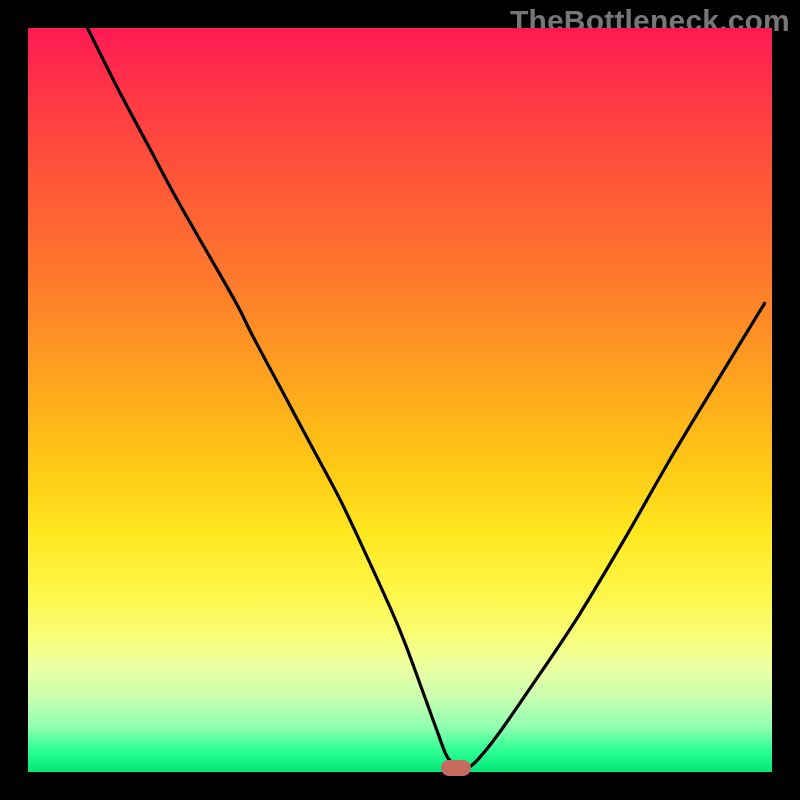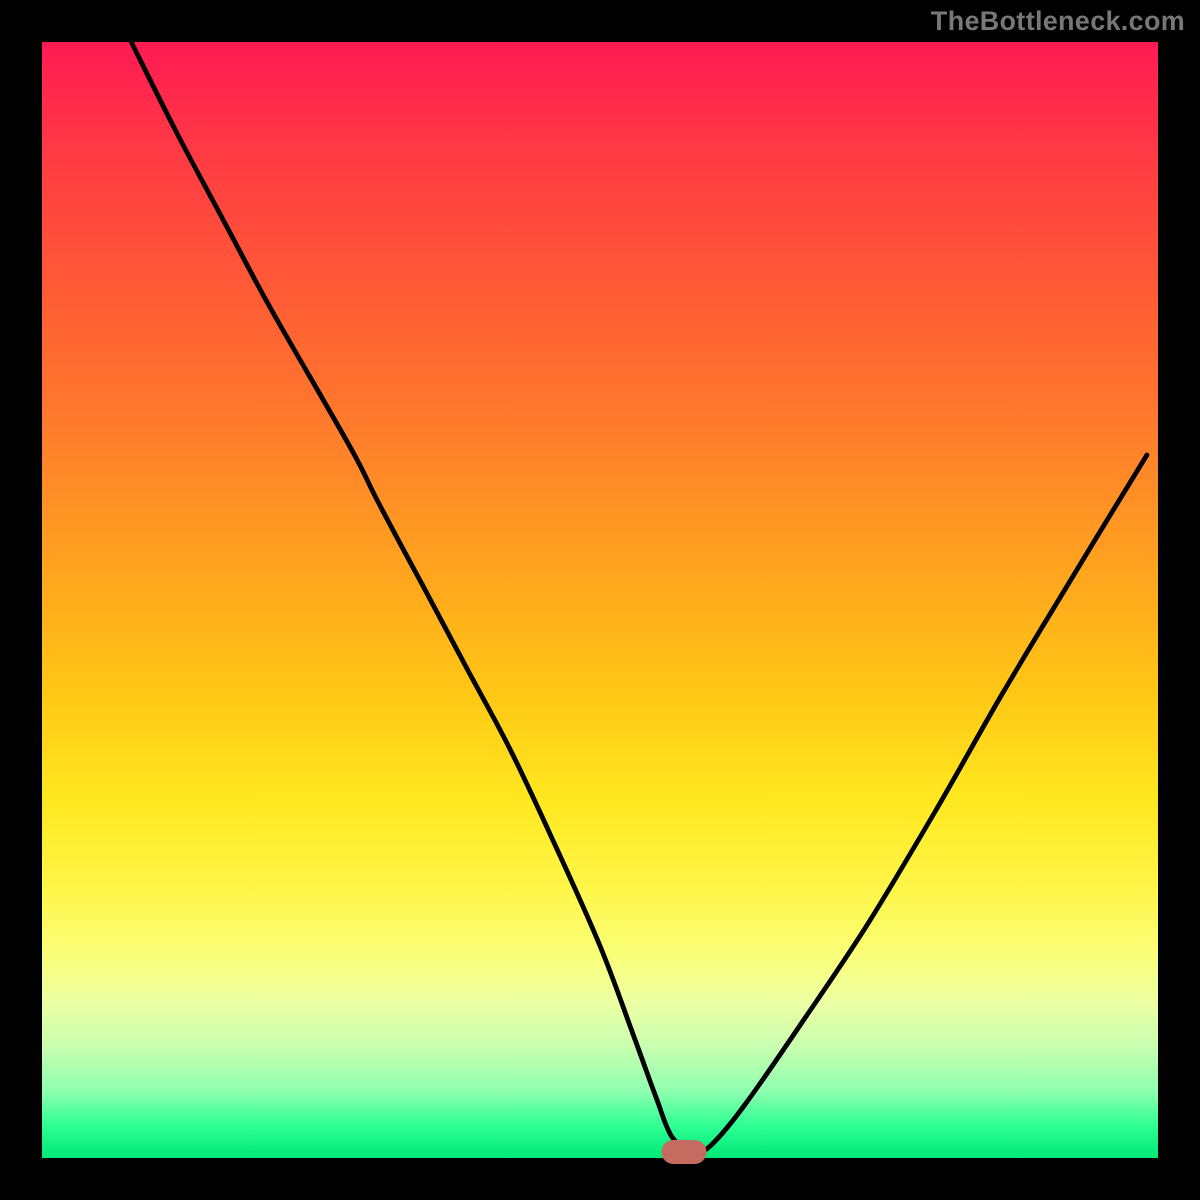--- a/index.html
+++ b/index.html
@@ -15,21 +15,21 @@
     position: relative;
     width: 800px;
     height: 800px;
     background: #000;
   }
   .watermark {
     position: absolute;
     top: 4px;
     right: 10px;
     color: #777;
-    font-size: 18px;
+    font-size: 30px;
     font-weight: 600;
     letter-spacing: 0.2px;
     user-select: none;
   }
   .plot-area {
     position: absolute;
     left: 28px;
     top: 28px;
     width: 744px;
     height: 744px;

